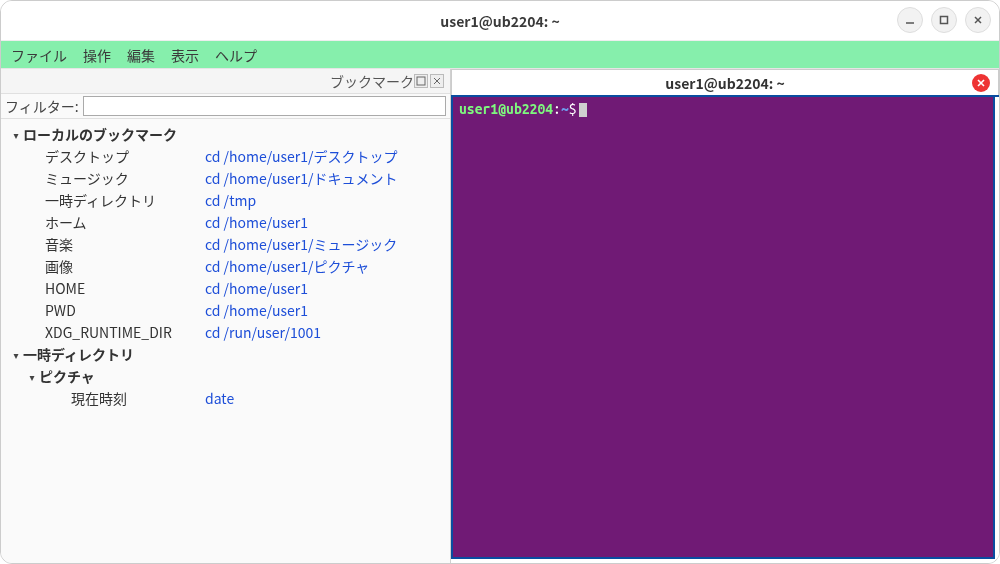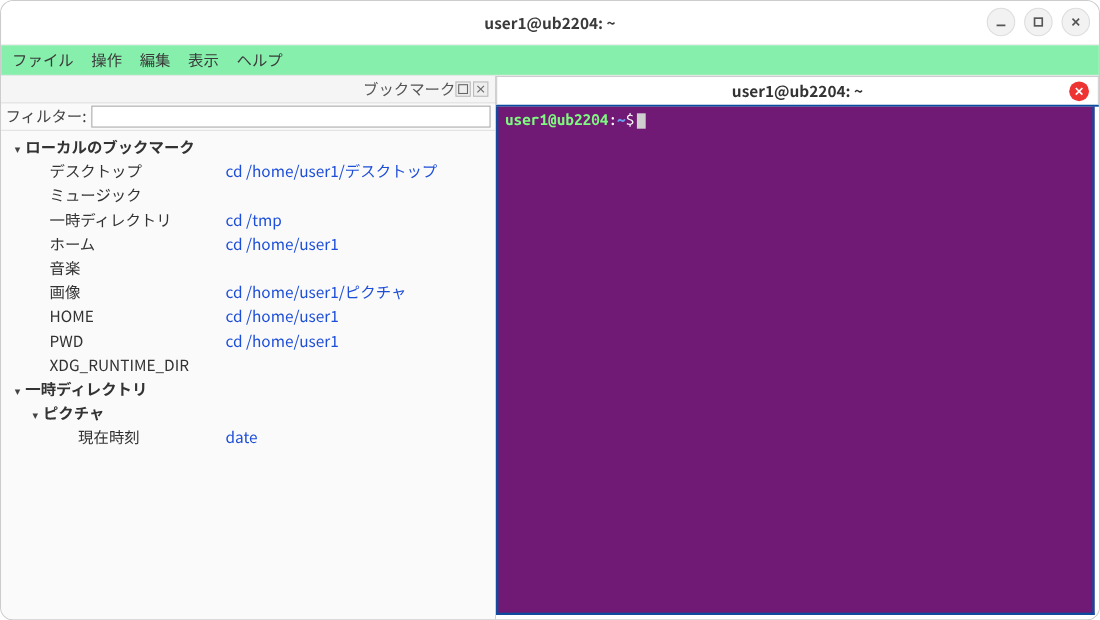--- a/index.html
+++ b/index.html
@@ -107,46 +107,49 @@
         <div class="tree-row">
           <span class="tree-caret">▾</span>
           <span class="tree-label">ローカルのブックマーク</span>
         </div>
         <div class="tree-item">
           <span class="col-name">デスクトップ</span>
           <span class="col-cmd">cd /home/user1/デスクトップ</span>
         </div>
         <div class="tree-item">
           <span class="col-name">ミュージック</span>
+          <span class="col-cmd">cd /home/user1/ドキュメント</span>
         </div>
         <div class="tree-item">
           <span class="col-name">一時ディレクトリ</span>
           <span class="col-cmd">cd /tmp</span>
         </div>
         <div class="tree-item">
           <span class="col-name">ホーム</span>
           <span class="col-cmd">cd /home/user1</span>
         </div>
         <div class="tree-item">
           <span class="col-name">音楽</span>
+          <span class="col-cmd">cd /home/user1/ミュージック</span>
         </div>
         <div class="tree-item">
           <span class="col-name">画像</span>
           <span class="col-cmd">cd /home/user1/ピクチャ</span>
         </div>
         <div class="tree-item">
           <span class="col-name">HOME</span>
           <span class="col-cmd">cd /home/user1</span>
         </div>
         <div class="tree-item">
           <span class="col-name">PWD</span>
           <span class="col-cmd">cd /home/user1</span>
         </div>
         <div class="tree-item">
           <span class="col-name">XDG_RUNTIME_DIR</span>
+          <span class="col-cmd">cd /run/user/1001</span>
         </div>
 
         <div class="tree-row">
           <span class="tree-caret">▾</span>
           <span class="tree-label">一時ディレクトリ</span>
         </div>
 
         <div class="tree-row sub-indent-1">
           <span class="tree-caret">▾</span>
           <span class="tree-label">ピクチャ</span>

